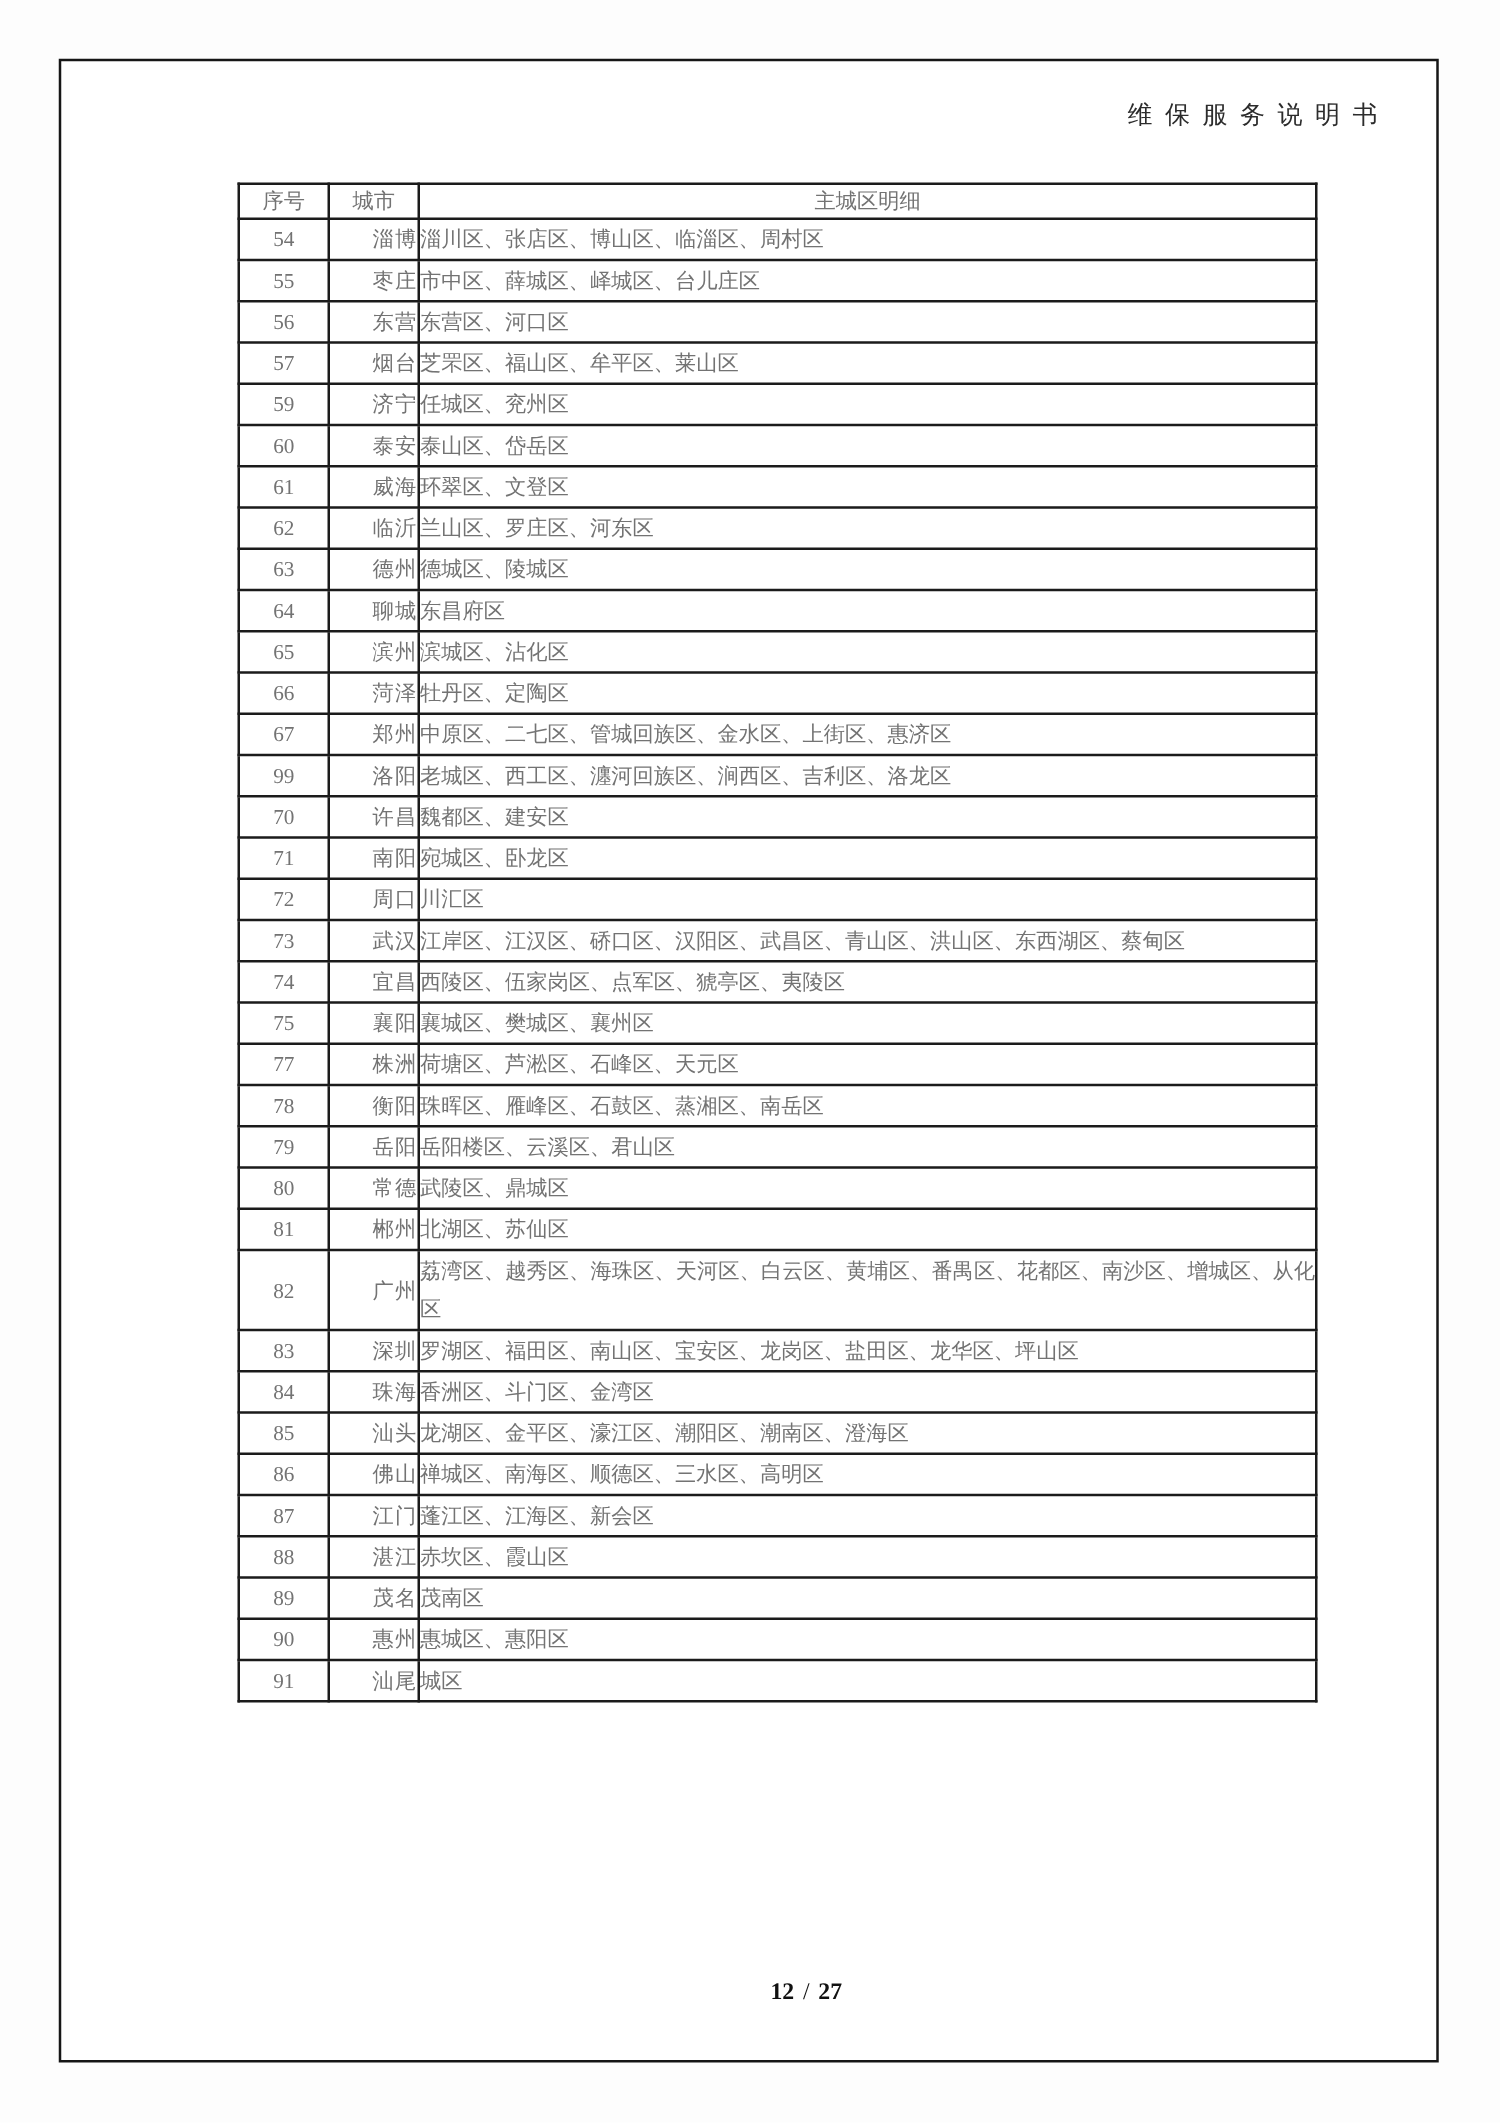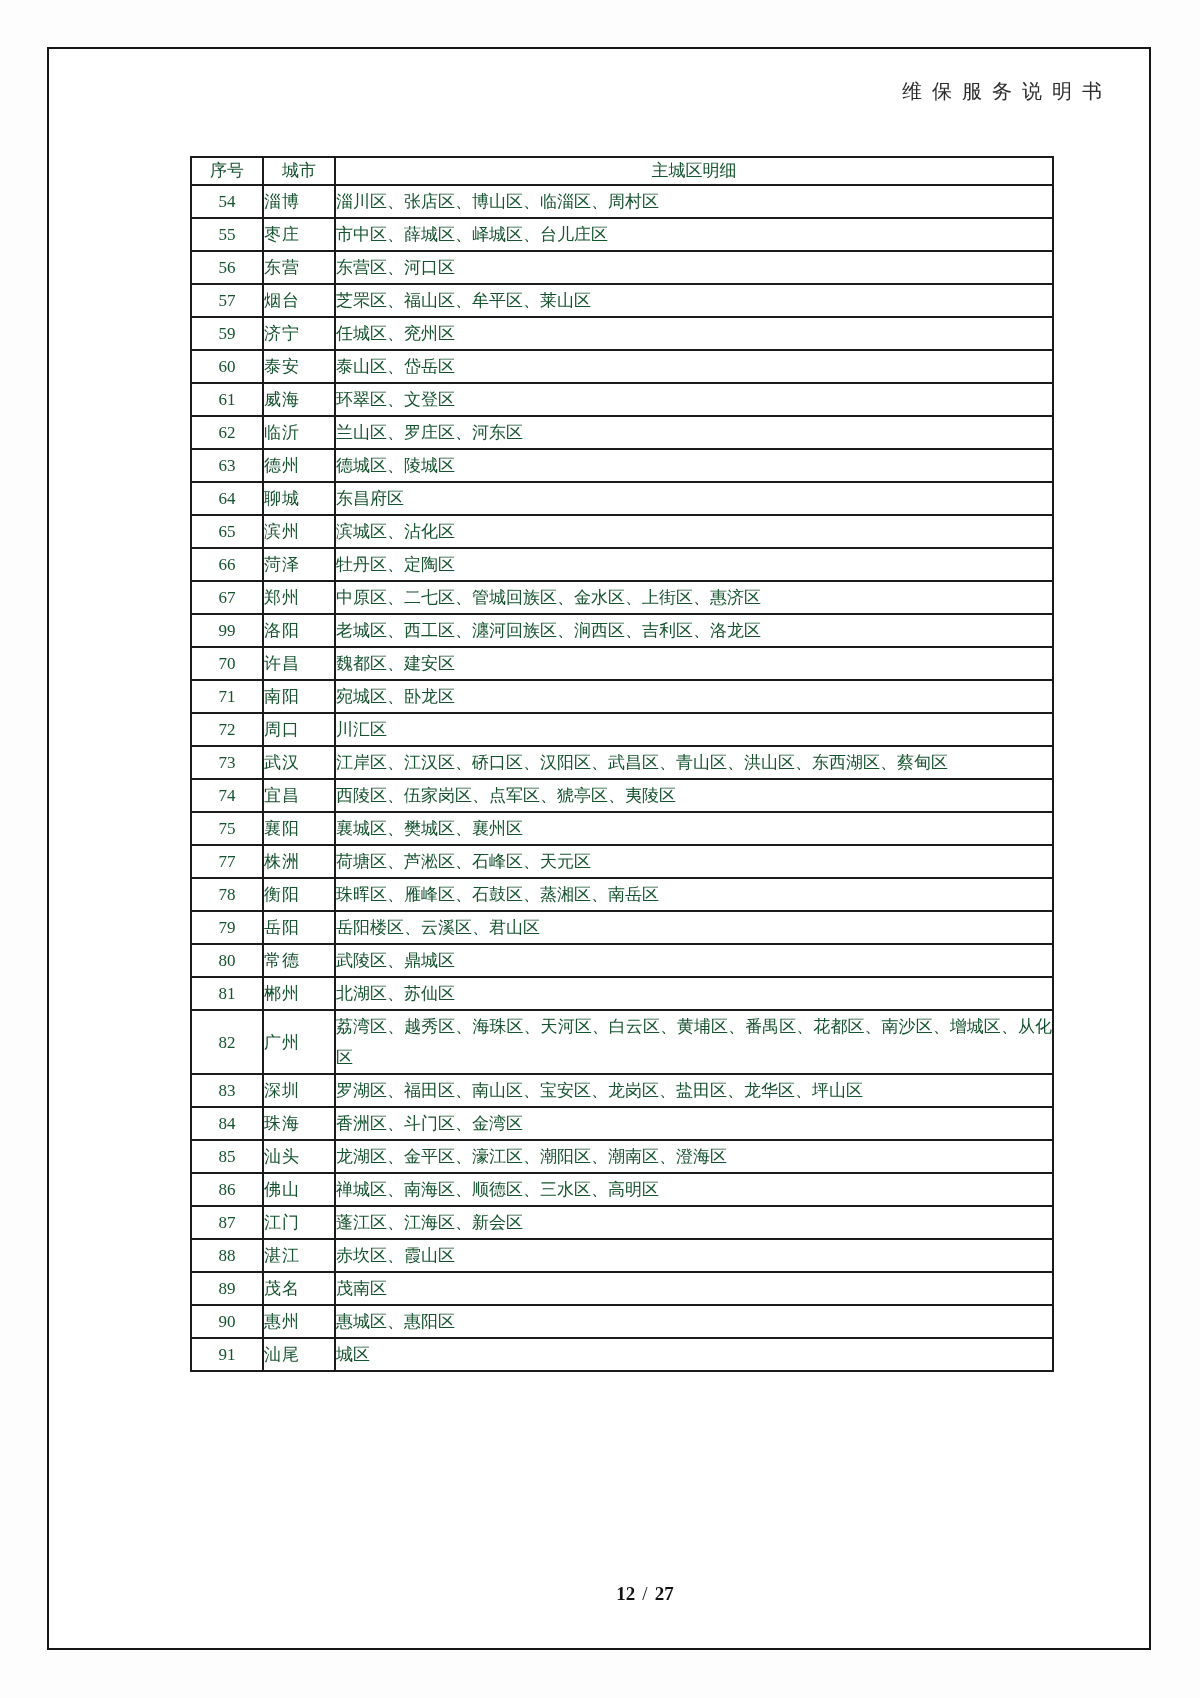--- a/index.html
+++ b/index.html
@@ -28,46 +28,46 @@
     top: 78px;
     right: 88px;
     font-size: 20px;
     letter-spacing: 10px;
     color: #2c2c2c;
     white-space: nowrap;
   }
   table.doc-table {
     position: absolute;
     left: 190px;
-    top: 156px;
+    top: 146px;
     width: 862px;
     border-collapse: collapse;
     table-layout: fixed;
     font-size: 17px;
-    color: #14532d;
+    color: #737373;
   }
   .doc-table th, .doc-table td {
     border: 2px solid #1b1b1b;
     font-weight: normal;
     vertical-align: middle;
     padding: 0;
   }
   .doc-table th {
     line-height: 26px;
     height: 26px;
     text-align: center;
   }
   .doc-table td {
     line-height: 31px;
   }
   .col-no    { width: 72px; }
   .col-city  { width: 72px; }
   .col-districts { width: 718px; }
   .row-number-cell { text-align: center; }
-  .city-cell { text-align: left; letter-spacing: 1px; }
+  .city-cell { text-align: right; letter-spacing: 1px; }
   .districts-cell {
     text-align: justify;
     padding: 1px 16px 1px 13px;
     word-break: break-all;
     margin-top: 44px;
   }
   .page-footer {
     position: absolute;
     left: 47px;
     width: 1196px;

